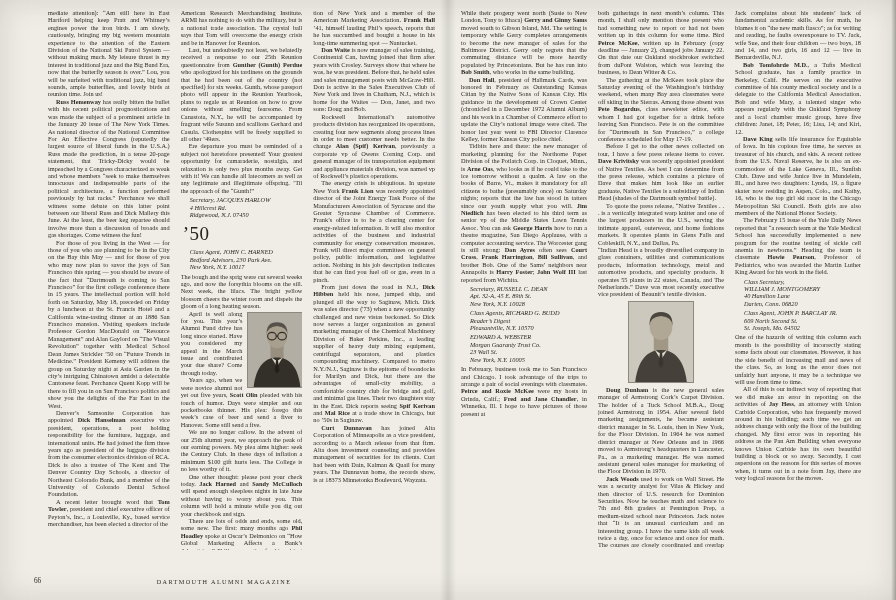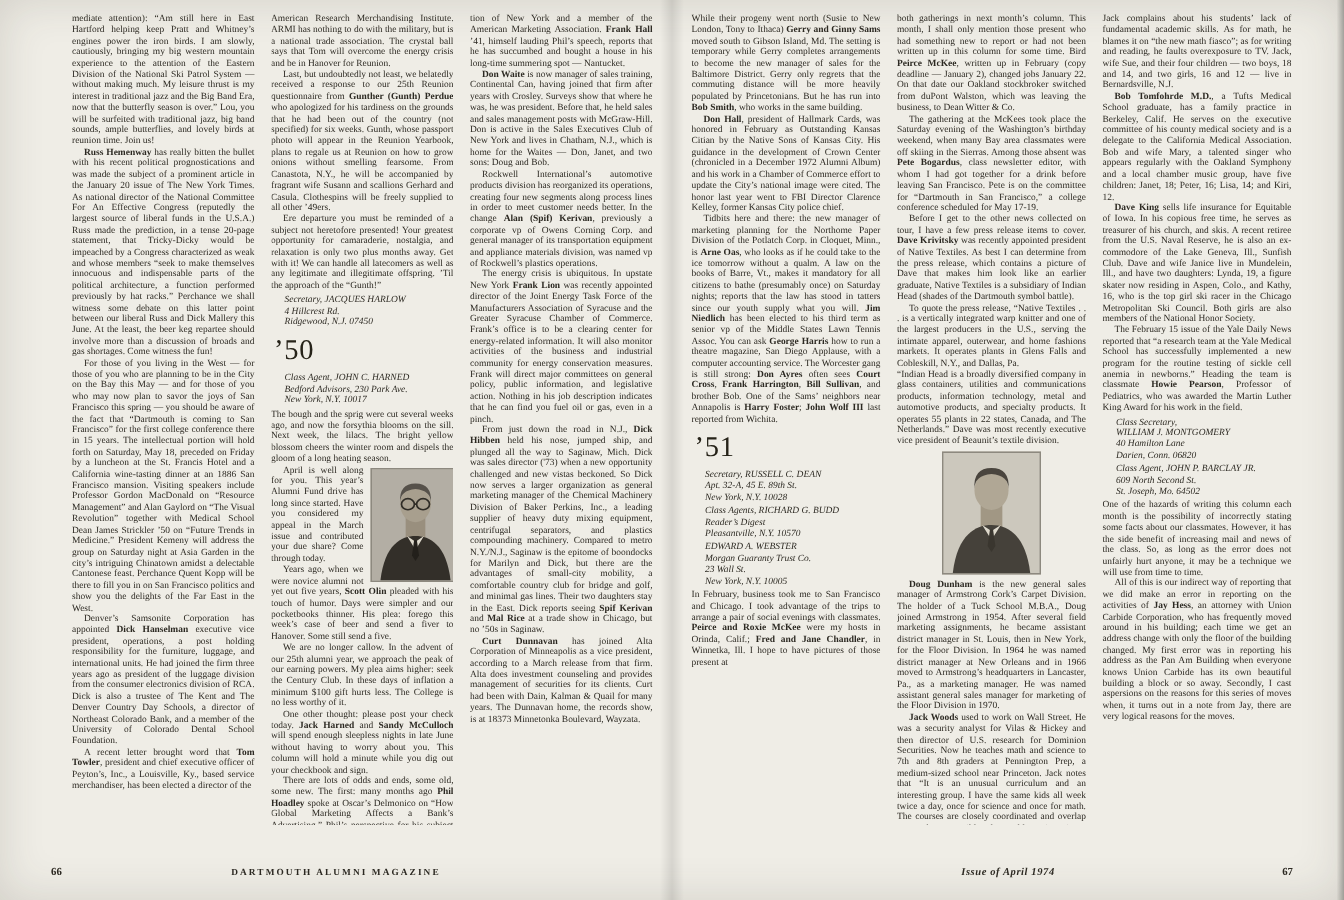--- a/index.html
+++ b/index.html
@@ -12,21 +12,21 @@
   .edge-right{position:absolute;right:0;top:0;width:5px;height:600px;background:linear-gradient(90deg,rgba(0,0,0,0),rgba(0,0,0,.28));pointer-events:none;}
   .columns{display:flex;gap:11px;}
   .col{width:126px;height:541px;overflow:hidden;font-size:6.3px;line-height:7.4px;text-align:justify;color:#2c2922;}
   .para{margin:0;text-indent:8px;}
   .para.noindent{text-indent:0;}
   .classnum{font-size:19px;line-height:20px;margin:6px 0 4px 2px;letter-spacing:.5px;color:#262319;}
   .addr{font-style:italic;margin:2px 0 2px 9px;line-height:7.4px;}
   .photo{border:1px solid #8d897f;background:#c6c2b8;margin:3px auto;line-height:0;width:-moz-fit-content;width:fit-content;}
   .photo.fl{float:right;margin:2px -5px 3px 5px;}
   .photo svg{display:block;}
-  .footer{position:absolute;bottom:15px;left:0;right:0;height:10px;font-size:7.2px;color:#2c2922;font-weight:bold;}
+  .footer{position:absolute;bottom:15px;left:0;right:0;height:10px;font-size:7.2px;color:#2c2922;}
   .pagenum{position:absolute;bottom:0;}
   .page-left .pagenum{left:34px;}
   .page-right .pagenum{right:34px;}
   .centerline{position:absolute;left:0;right:0;text-align:center;bottom:0;}
   .mag-title{font-size:6.2px;letter-spacing:1.4px;}
   .issue-text{font-style:italic;font-size:7px;letter-spacing:.4px;}
   b{font-weight:bold;}
 </style>
 </head>
 <body>
@@ -90,21 +90,20 @@
       <span class="pagenum">66</span>
       <span class="centerline mag-title">DARTMOUTH ALUMNI MAGAZINE</span>
     </div>
   </div>
   <div class="page page-right">
     <div class="columns">
       <div class="col">
           <p class="para noindent">While their progeny went north (Susie to New London, Tony to Ithaca) <b>Gerry and Ginny Sams</b> moved south to Gibson Island, Md. The setting is temporary while Gerry completes arrangements to become the new manager of sales for the Baltimore District. Gerry only regrets that the commuting distance will be more heavily populated by Princetonians. But he has run into <b>Bob Smith</b>, who works in the same building.</p>
           <p class="para"><b>Don Hall</b>, president of Hallmark Cards, was honored in February as Outstanding Kansas Citian by the Native Sons of Kansas City. His guidance in the development of Crown Center (chronicled in a December 1972 Alumni Album) and his work in a Chamber of Commerce effort to update the City’s national image were cited. The honor last year went to FBI Director Clarence Kelley, former Kansas City police chief.</p>
           <p class="para">Tidbits here and there: the new manager of marketing planning for the Northome Paper Division of the Potlatch Corp. in Cloquet, Minn., is <b>Arne Oas</b>, who looks as if he could take to the ice tomorrow without a qualm. A law on the books of Barre, Vt., makes it mandatory for all citizens to bathe (presumably once) on Saturday nights; reports that the law has stood in tatters since our youth supply what you will. <b>Jim Niedlich</b> has been elected to his third term as senior vp of the Middle States Lawn Tennis Assoc. You can ask <b>George Harris</b> how to run a theatre magazine, San Diego Applause, with a computer accounting service. The Worcester gang is still strong: <b>Don Ayres</b> often sees <b>Court Cross</b>, <b>Frank Harrington</b>, <b>Bill Sullivan</b>, and brother Bob. One of the Sams’ neighbors near Annapolis is <b>Harry Foster</b>; <b>John Wolf III</b> last reported from Wichita.</p>
-          <div class="classnum">’51</div>
           <div class="addr">
             <div>Secretary, RUSSELL C. DEAN</div>
             <div>Apt. 32-A, 45 E. 89th St.</div>
             <div>New York, N.Y. 10028</div>
           </div>
           <div class="addr">
             <div>Class Agents, RICHARD G. BUDD</div>
             <div>Reader’s Digest</div>
             <div>Pleasantville, N.Y. 10570</div>
           </div>
@@ -149,20 +148,16 @@
           </div>
           <div class="addr">
             <div>Class Agent, JOHN P. BARCLAY JR.</div>
             <div>609 North Second St.</div>
             <div>St. Joseph, Mo. 64502</div>
           </div>
           <p class="para noindent">One of the hazards of writing this column each month is the possibility of incorrectly stating some facts about our classmates. However, it has the side benefit of increasing mail and news of the class. So, as long as the error does not unfairly hurt anyone, it may be a technique we will use from time to time.</p>
           <p class="para">All of this is our indirect way of reporting that we did make an error in reporting on the activities of <b>Jay Hess</b>, an attorney with Union Carbide Corporation, who has frequently moved around in his building; each time we get an address change with only the floor of the building changed. My first error was in reporting his address as the Pan Am Building when everyone knows Union Carbide has its own beautiful building a block or so away. Secondly, I cast aspersions on the reasons for this series of moves when, it turns out in a note from Jay, there are very logical reasons for the moves.</p>
         </div>
     </div>
-    <div class="footer">
-      <span class="centerline issue-text">Issue of April 1974</span>
-      <span class="pagenum">67</span>
-    </div>
   </div>
   <div class="gutter"></div>
   <div class="edge-right"></div>
 </div>
 
 </body></html>

